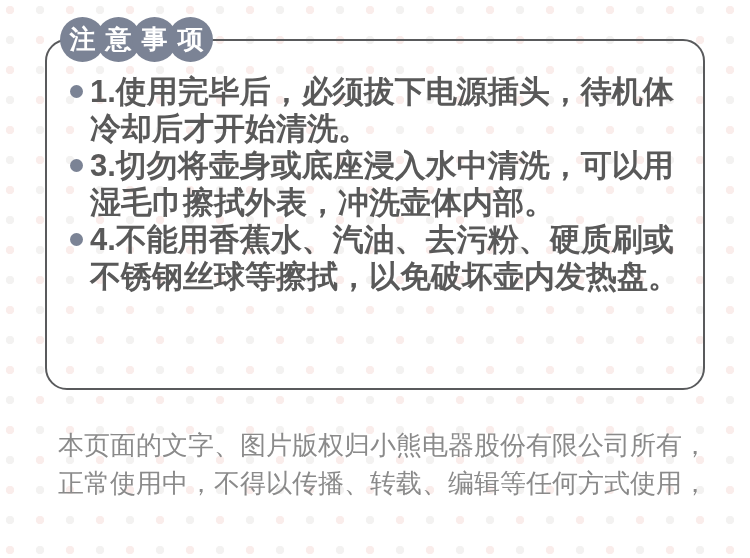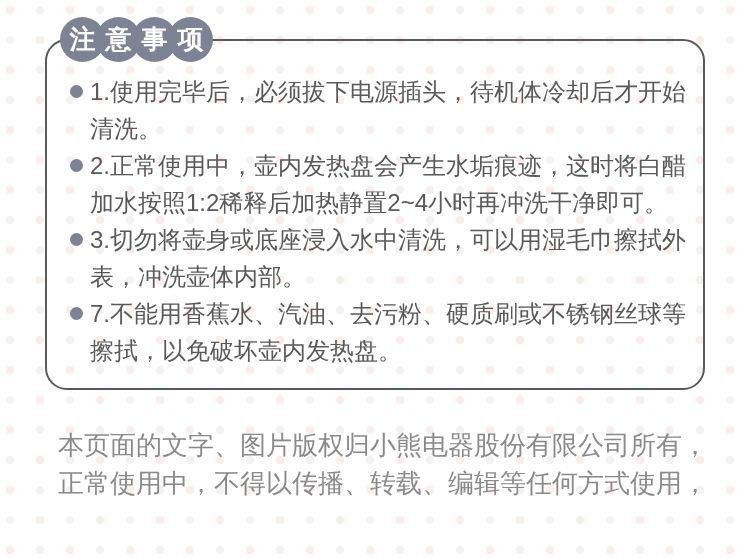--- a/index.html
+++ b/index.html
@@ -62,24 +62,25 @@
 
   .notice-list {
     list-style: none;
     margin: 0;
     padding: 32px 0 0 23px;
   }
   .notice-item {
     position: relative;
     padding-left: 20px;
     width: 598px;
-    font-size: 24px;
+    font-size: 31px;
     line-height: 37px;
     color: #595959;
     letter-spacing: 0;
+    font-weight: bold;
   }
   .bullet-dot {
     position: absolute;
     left: 0;
     top: 12px;
     width: 13px;
     height: 13px;
     border-radius: 50%;
     background: #7b8395;
   }
@@ -108,29 +109,25 @@
   </div>
 
   <div class="notice-box">
     <ul class="notice-list">
       <li class="notice-item">
         <span class="bullet-dot"></span>
         <span>1.使用完毕后，必须拔下电源插头，待机体冷却后才开始清洗。</span>
       </li>
       <li class="notice-item">
         <span class="bullet-dot"></span>
-        <span>2.正常使用中，壶内发热盘会产生水垢痕迹，这时将白醋加水按照1:2稀释后加热静置2~4小时再冲洗干净即可。</span>
-      </li>
-      <li class="notice-item">
-        <span class="bullet-dot"></span>
         <span>3.切勿将壶身或底座浸入水中清洗，可以用湿毛巾擦拭外表，冲洗壶体内部。</span>
       </li>
       <li class="notice-item">
         <span class="bullet-dot"></span>
-        <span>7.不能用香蕉水、汽油、去污粉、硬质刷或不锈钢丝球等擦拭，以免破坏壶内发热盘。</span>
+        <span>4.不能用香蕉水、汽油、去污粉、硬质刷或不锈钢丝球等擦拭，以免破坏壶内发热盘。</span>
       </li>
     </ul>
   </div>
 
   <div class="copyright">
     <div>本页面的文字、图片版权归小熊电器股份有限公司所有，</div>
     <div>正常使用中，不得以传播、转载、编辑等任何方式使用，</div>
   </div>
 
 </div>

